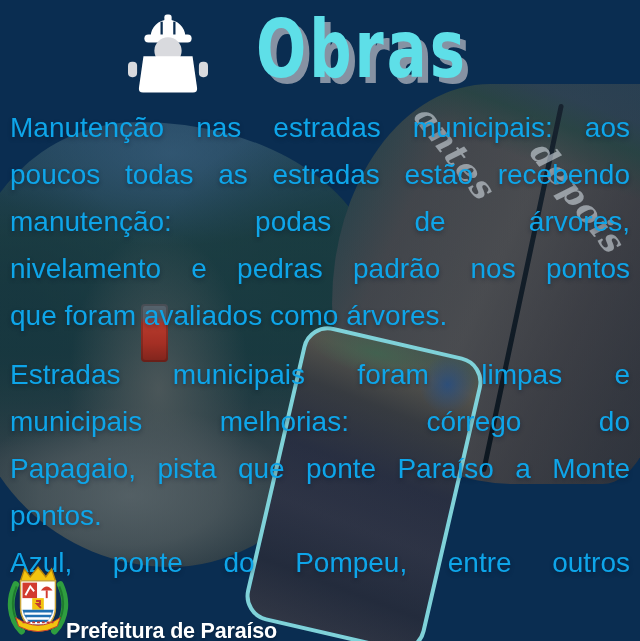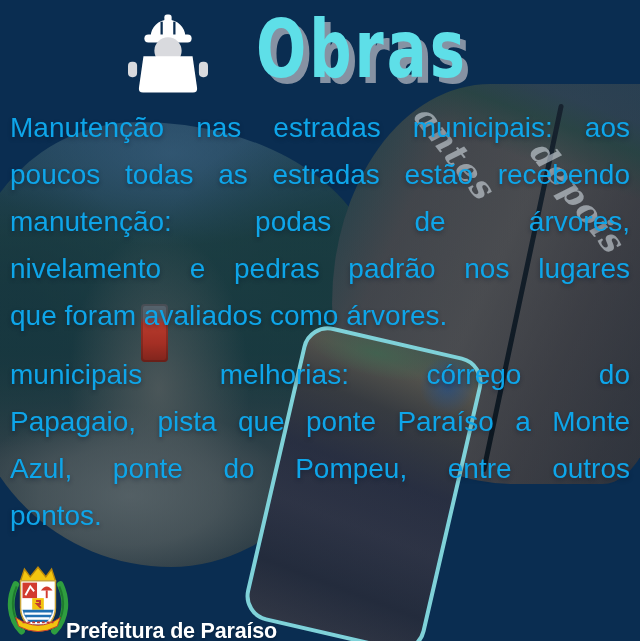--- a/index.html
+++ b/index.html
@@ -125,28 +125,29 @@
 
       <path d="M28 53 L82 53 L87 88 Q87.5 93 82.5 93 L27.5 93 Q22.5 93 23 88 Z" fill="#ffffff"></path>
     </svg>
   </div>
   <div class="title">Obras</div>
 
   <div class="para p1">
       <div class="jline">Manutenção nas estradas municipais: aos</div>
       <div class="jline">poucos todas as estradas estão recebendo</div>
       <div class="jline">manutenção: podas de árvores,</div>
-      <div class="jline">nivelamento e pedras padrão nos lugares</div>
+      <div class="jline">nivelamento e pedras padrão nos pontos</div>
       <div class="jline jline-last">que foram avaliados como árvores.</div>
     </div>
   <div class="para p2">
+      <div class="jline">Estradas municipais foram limpas e</div>
       <div class="jline">municipais melhorias: córrego do</div>
       <div class="jline">Papagaio, pista que ponte Paraíso a Monte</div>
+      <div class="jline jline-last">pontos.</div>
       <div class="jline">Azul, ponte do Pompeu, entre outros</div>
-      <div class="jline jline-last">pontos.</div>
     </div>
 
   <div class="logo">
     <svg width="62" height="74" viewBox="0 0 64 76" aria-hidden="true">
 
       <path d="M9 20 C2 35 2 54 15 68" stroke="#2f9e3f" stroke-width="7" fill="none" stroke-linecap="round"></path>
       <path d="M55 20 C62 35 62 54 49 68" stroke="#2f9e3f" stroke-width="7" fill="none" stroke-linecap="round"></path>
       <path d="M10 22 C4 36 4 53 16 65" stroke="#1e7a2e" stroke-width="2" fill="none"></path>
       <path d="M54 22 C60 36 60 53 48 65" stroke="#1e7a2e" stroke-width="2" fill="none"></path>
 

